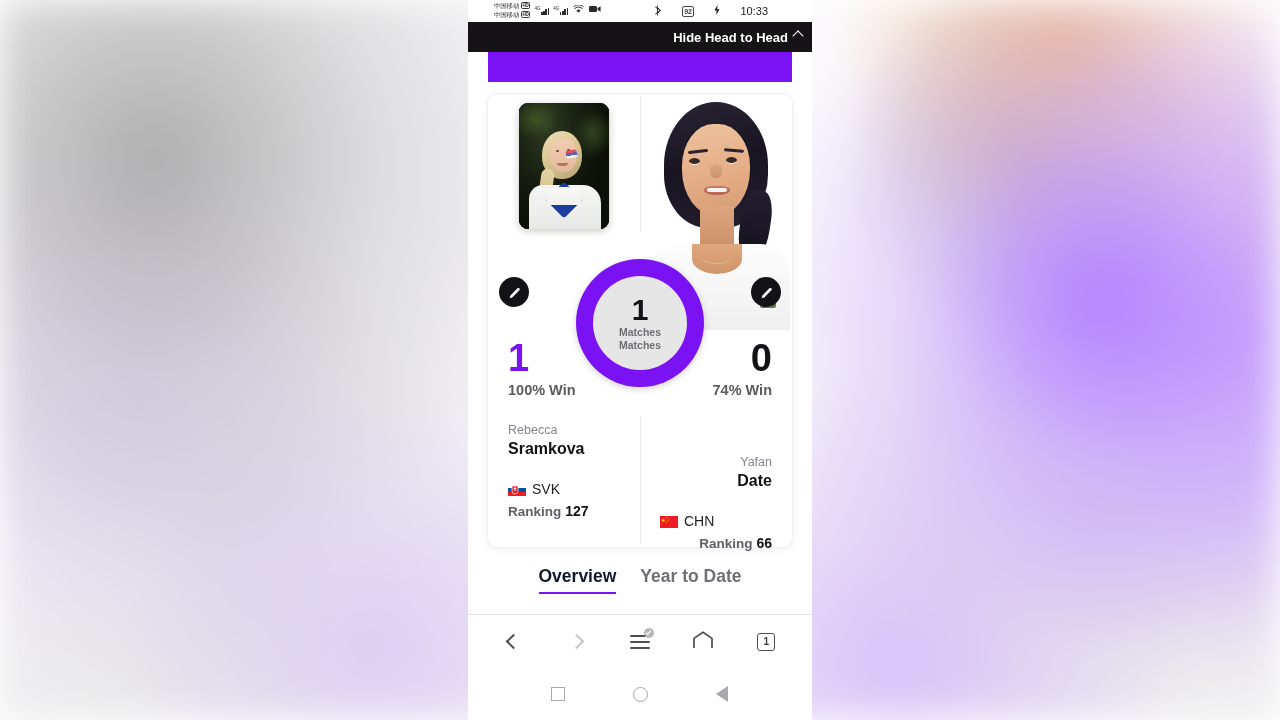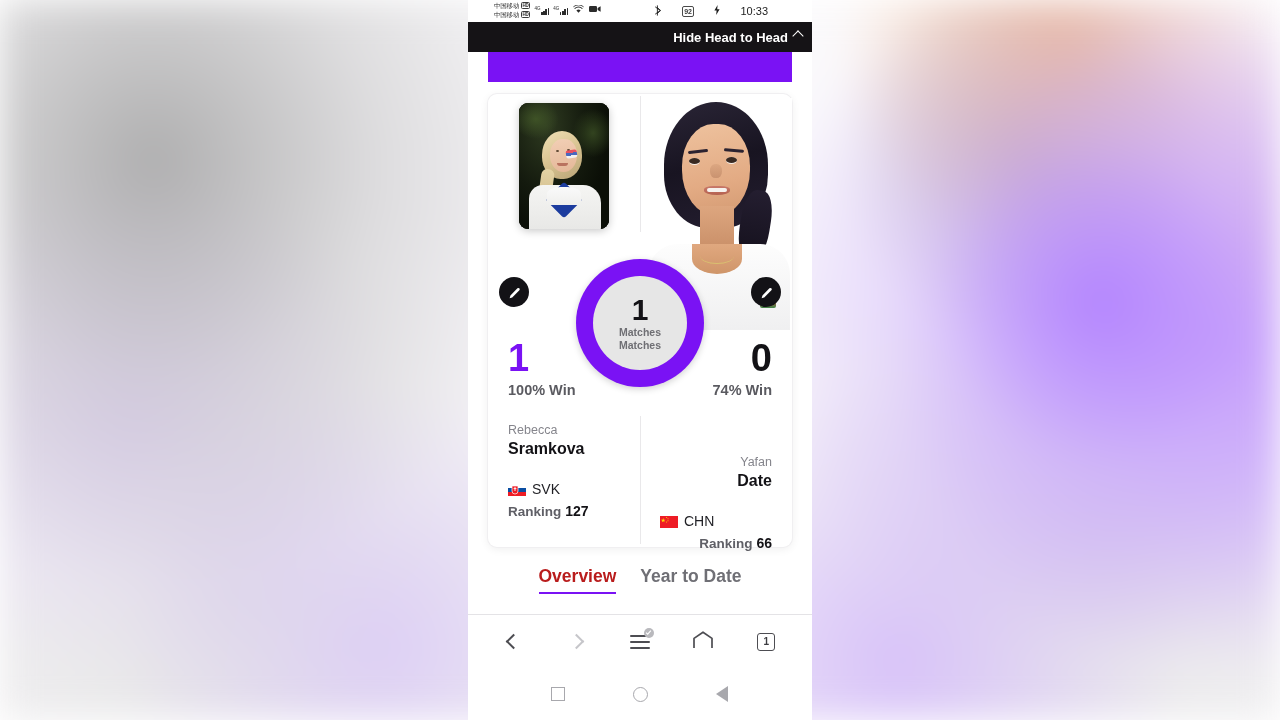--- a/index.html
+++ b/index.html
@@ -362,21 +362,21 @@
   
   .tabs {
     width: 304px;
     margin: 19px auto 0;
     display:flex;
     gap: 24px;
     justify-content: center;
   }
   .tab { padding-bottom: 5px; cursor:pointer; }
   .tab-txt { font-size: 17.5px; font-weight: bold; }
-  .tab.active .tab-txt { color:#b91c1c; font-weight:bold; }
+  .tab.active .tab-txt { color:#0f172a; font-weight:bold; }
   .tab.active { border-bottom: 2.5px solid #7a12f4; }
   .tab.idle .tab-txt { color:#6f6f75; }
 
   
   .browser-bar {
     position:absolute;
     bottom: 52px;
     left:0; width:344px;
     height: 54px;
     background:#fff;

